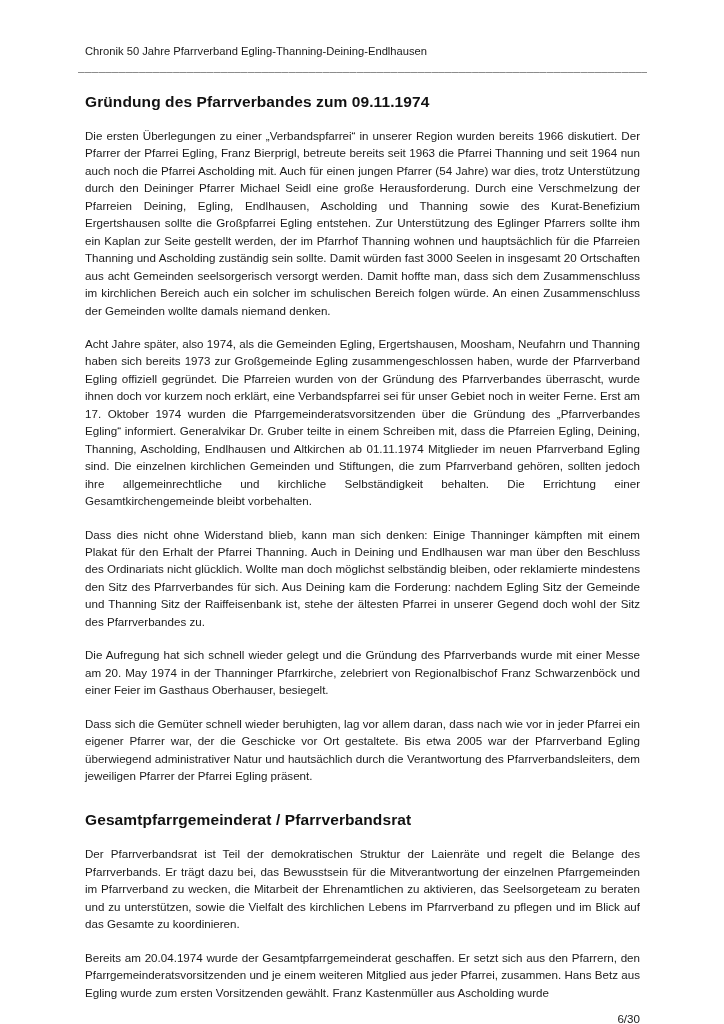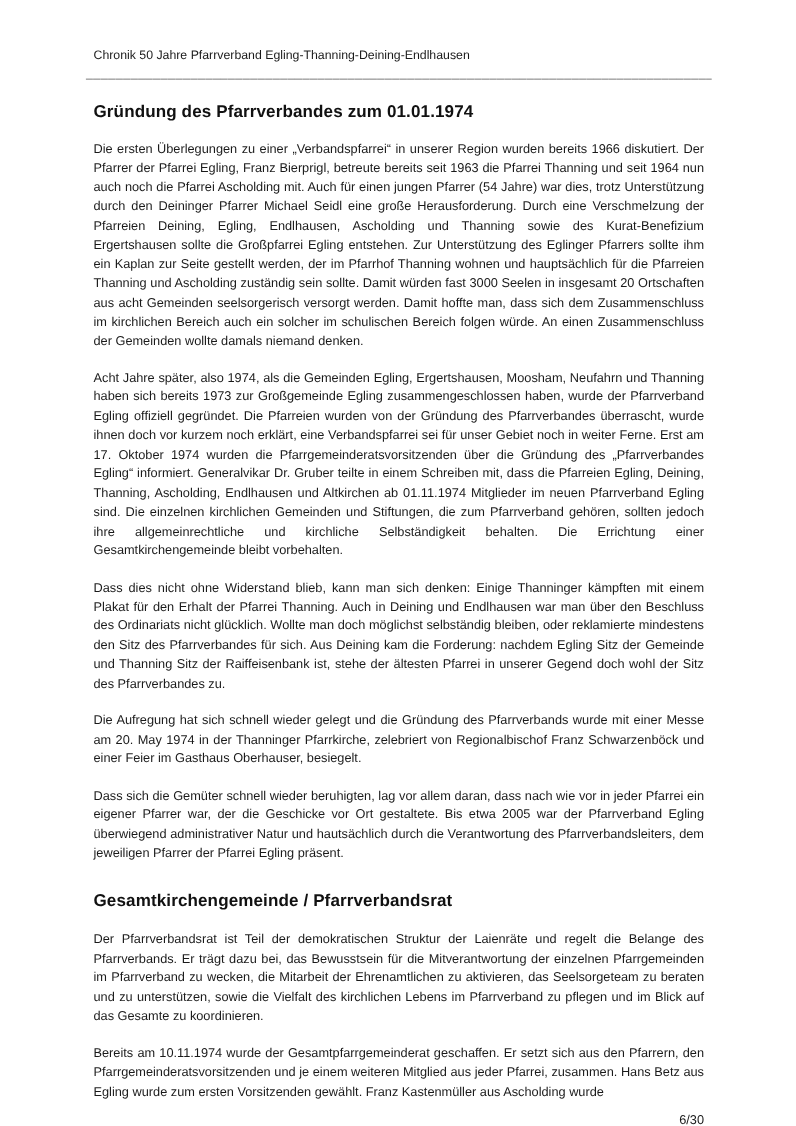--- a/index.html
+++ b/index.html
@@ -63,28 +63,28 @@
 </style>
 </head>
 <body>
 
 <div class="page">
 
   <div class="doc-header">Chronik 50 Jahre Pfarrverband Egling-Thanning-Deining-Endlhausen</div>
 
   <div class="header-separator">__________________________________________________________________________________________________</div>
 
-  <h1 class="section-heading">Gründung des Pfarrverbandes zum 01.01.1974</h1>
+  <h1 class="section-heading">Gründung des Pfarrverbandes zum 09.11.1974</h1>
 
   <p class="body-paragraph">Die ersten Überlegungen zu einer „Verbandspfarrei“ in unserer Region wurden bereits 1966 diskutiert. Der Pfarrer der Pfarrei Egling, Franz Bierprigl, betreute bereits seit 1963 die Pfarrei Thanning und seit 1964 nun auch noch die Pfarrei Ascholding mit. Auch für einen jungen Pfarrer (54 Jahre) war dies, trotz Unterstützung durch den Deininger Pfarrer Michael Seidl eine große Herausforderung. Durch eine Verschmelzung der Pfarreien Deining, Egling, Endlhausen, Ascholding und Thanning sowie des Kurat-Benefizium Ergertshausen sollte die Großpfarrei Egling entstehen. Zur Unterstützung des Eglinger Pfarrers sollte ihm ein Kaplan zur Seite gestellt werden, der im Pfarrhof Thanning wohnen und hauptsächlich für die Pfarreien Thanning und Ascholding zuständig sein sollte. Damit würden fast 3000 Seelen in insgesamt 20 Ortschaften aus acht Gemeinden seelsorgerisch versorgt werden. Damit hoffte man, dass sich dem Zusammenschluss im kirchlichen Bereich auch ein solcher im schulischen Bereich folgen würde. An einen Zusammenschluss der Gemeinden wollte damals niemand denken.</p>
   <p class="body-paragraph">Acht Jahre später, also 1974, als die Gemeinden Egling, Ergertshausen, Moosham, Neufahrn und Thanning haben sich bereits 1973 zur Großgemeinde Egling zusammengeschlossen haben, wurde der Pfarrverband Egling offiziell gegründet. Die Pfarreien wurden von der Gründung des Pfarrverbandes überrascht, wurde ihnen doch vor kurzem noch erklärt, eine Verbandspfarrei sei für unser Gebiet noch in weiter Ferne. Erst am 17. Oktober 1974 wurden die Pfarrgemeinderatsvorsitzenden über die Gründung des „Pfarrverbandes Egling“ informiert. Generalvikar Dr. Gruber teilte in einem Schreiben mit, dass die Pfarreien Egling, Deining, Thanning, Ascholding, Endlhausen und Altkirchen ab 01.11.1974 Mitglieder im neuen Pfarrverband Egling sind. Die einzelnen kirchlichen Gemeinden und Stiftungen, die zum Pfarrverband gehören, sollten jedoch ihre allgemeinrechtliche und kirchliche Selbständigkeit behalten. Die Errichtung einer Gesamtkirchengemeinde bleibt vorbehalten.</p>
   <p class="body-paragraph">Dass dies nicht ohne Widerstand blieb, kann man sich denken: Einige Thanninger kämpften mit einem Plakat für den Erhalt der Pfarrei Thanning. Auch in Deining und Endlhausen war man über den Beschluss des Ordinariats nicht glücklich. Wollte man doch möglichst selbständig bleiben, oder reklamierte mindestens den Sitz des Pfarrverbandes für sich. Aus Deining kam die Forderung: nachdem Egling Sitz der Gemeinde und Thanning Sitz der Raiffeisenbank ist, stehe der ältesten Pfarrei in unserer Gegend doch wohl der Sitz des Pfarrverbandes zu.</p>
   <p class="body-paragraph">Die Aufregung hat sich schnell wieder gelegt und die Gründung des Pfarrverbands wurde mit einer Messe am 20. May 1974 in der Thanninger Pfarrkirche, zelebriert von Regionalbischof Franz Schwarzenböck und einer Feier im Gasthaus Oberhauser, besiegelt.</p>
   <p class="body-paragraph">Dass sich die Gemüter schnell wieder beruhigten, lag vor allem daran, dass nach wie vor in jeder Pfarrei ein eigener Pfarrer war, der die Geschicke vor Ort gestaltete. Bis etwa 2005 war der Pfarrverband Egling überwiegend administrativer Natur und hautsächlich durch die Verantwortung des Pfarrverbandsleiters, dem jeweiligen Pfarrer der Pfarrei Egling präsent.</p>
 
-  <h1 class="section-heading second">Gesamtkirchengemeinde / Pfarrverbandsrat</h1>
+  <h1 class="section-heading second">Gesamtpfarrgemeinderat / Pfarrverbandsrat</h1>
 
   <p class="body-paragraph">Der Pfarrverbandsrat ist Teil der demokratischen Struktur der Laienräte und regelt die Belange des Pfarrverbands. Er trägt dazu bei, das Bewusstsein für die Mitverantwortung der einzelnen Pfarrgemeinden im Pfarrverband zu wecken, die Mitarbeit der Ehrenamtlichen zu aktivieren, das Seelsorgeteam zu beraten und zu unterstützen, sowie die Vielfalt des kirchlichen Lebens im Pfarrverband zu pflegen und im Blick auf das Gesamte zu koordinieren.</p>
-  <p class="body-paragraph">Bereits am 10.11.1974 wurde der Gesamtpfarrgemeinderat geschaffen. Er setzt sich aus den Pfarrern, den Pfarrgemeinderatsvorsitzenden und je einem weiteren Mitglied aus jeder Pfarrei, zusammen. Hans Betz aus Egling wurde zum ersten Vorsitzenden gewählt. Franz Kastenmüller aus Ascholding wurde</p>
+  <p class="body-paragraph">Bereits am 20.04.1974 wurde der Gesamtpfarrgemeinderat geschaffen. Er setzt sich aus den Pfarrern, den Pfarrgemeinderatsvorsitzenden und je einem weiteren Mitglied aus jeder Pfarrei, zusammen. Hans Betz aus Egling wurde zum ersten Vorsitzenden gewählt. Franz Kastenmüller aus Ascholding wurde</p>
 
   <div class="page-number">6/30</div>
 
 </div>
 
 </body></html>

